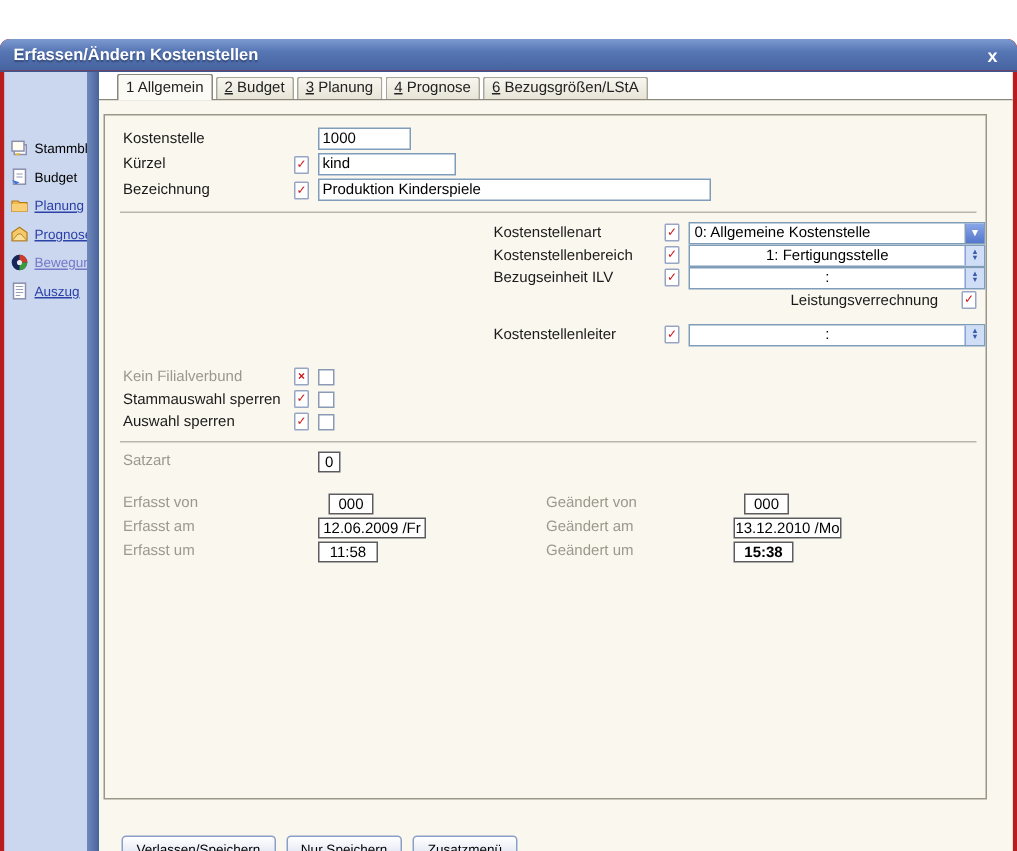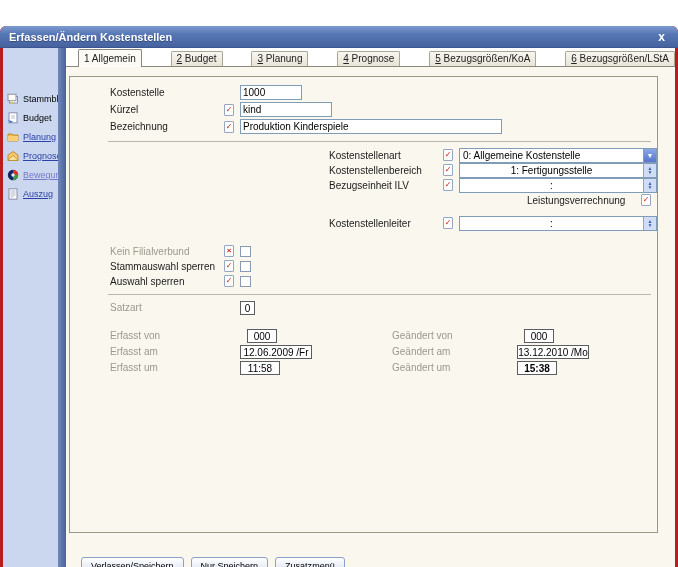--- a/index.html
+++ b/index.html
@@ -16,28 +16,28 @@
   .sidebar{width:55px;background:#cbd7ee;padding-top:44px;flex:none;}
   .side-item{display:flex;align-items:center;gap:4px;padding-left:4px;height:14px;margin-bottom:5px;font-size:9px;white-space:nowrap;}
   .side-item .slabel{color:#000;}
   .side-item.link .slabel{color:#2b41a8;text-decoration:underline;cursor:pointer;}
   .side-item.visited .slabel{color:#7479c8;text-decoration:underline;cursor:pointer;}
   .sicon{width:12px;height:12px;flex:none;display:inline-block;}
   .strip{width:8px;flex:none;background:linear-gradient(90deg,#7089bb,#48639c);}
 
   .main{flex:1;display:flex;flex-direction:column;background:#faf7ef;}
   
-  .tabrow{height:19px;background:#fff;display:flex;align-items:flex-end;padding-left:12px;gap:2px;border-bottom:1px solid #8b887b;flex:none;justify-content:space-between;}
+  .tabrow{height:19px;background:#fff;display:flex;align-items:flex-end;padding-left:12px;gap:2px;border-bottom:1px solid #8b887b;flex:none;}
   .tab{font-size:10px;color:#222;background:linear-gradient(#f8f6f0,#e7e4d7);border:1px solid #a9a695;border-bottom:none;border-radius:2px 2px 0 0;height:15px;line-height:14px;padding:0 5px;white-space:nowrap;cursor:default;}
   .tab.active{background:#fcfaf4;border-color:#8b887b;height:18px;line-height:17px;position:relative;top:1px;}
   .mn{text-decoration:underline;}
 
   
   .panel{flex:1;position:relative;background:#faf7ef;}
-  .groupbox{position:absolute;left:3px;top:9px;width:589px;height:457px;border:1px solid #9a978a;padding-top:7px;padding-left:28px;}
+  .groupbox{position:absolute;left:3px;top:9px;width:589px;height:457px;border:1px solid #9a978a;padding-top:7px;}
   .sep{height:1px;background:#b9b6ab;margin:6px 6px 6px 10px;}
 
   .row{display:flex;align-items:center;padding-left:12px;height:17px;}
   .row.combo-row{height:14px;margin-bottom:1px;justify-content:flex-end;}
   .row.cb-row{height:14px;margin-bottom:1px;}
   .flabel{width:114px;font-size:10px;color:#1a1a1a;flex:none;}
   .flabel.gray{color:#9b988d;}
   .icell{width:16px;flex:none;display:flex;align-items:center;}
 
   .editicon{width:10px;height:12px;background:#fff;border:1px solid #98a6c6;border-radius:1px;display:flex;align-items:center;justify-content:center;font-size:8px;font-weight:bold;color:#d01818;line-height:1;}
@@ -146,21 +146,20 @@
 
     <div class="strip"></div>
 
     <div class="main">
 
       <div class="tabrow">
         <div class="tab active"><span class="mn"></span><span>1 Allgemein</span></div>
         <div class="tab"><span class="mn">2</span><span> Budget</span></div>
         <div class="tab"><span class="mn">3</span><span> Planung</span></div>
         <div class="tab"><span class="mn">4</span><span> Prognose</span></div>
-        <div class="tab"><span class="mn">5</span><span> Bezugsgrößen/KoA</span></div>
         <div class="tab"><span class="mn">6</span><span> Bezugsgrößen/LStA</span></div>
       </div>
 
       <div class="panel">
         <div class="groupbox">
 
           <div class="row">
             <span class="flabel">Kostenstelle</span>
             <span class="icell"></span>
             <input class="tbox w62" value="1000" style="">

